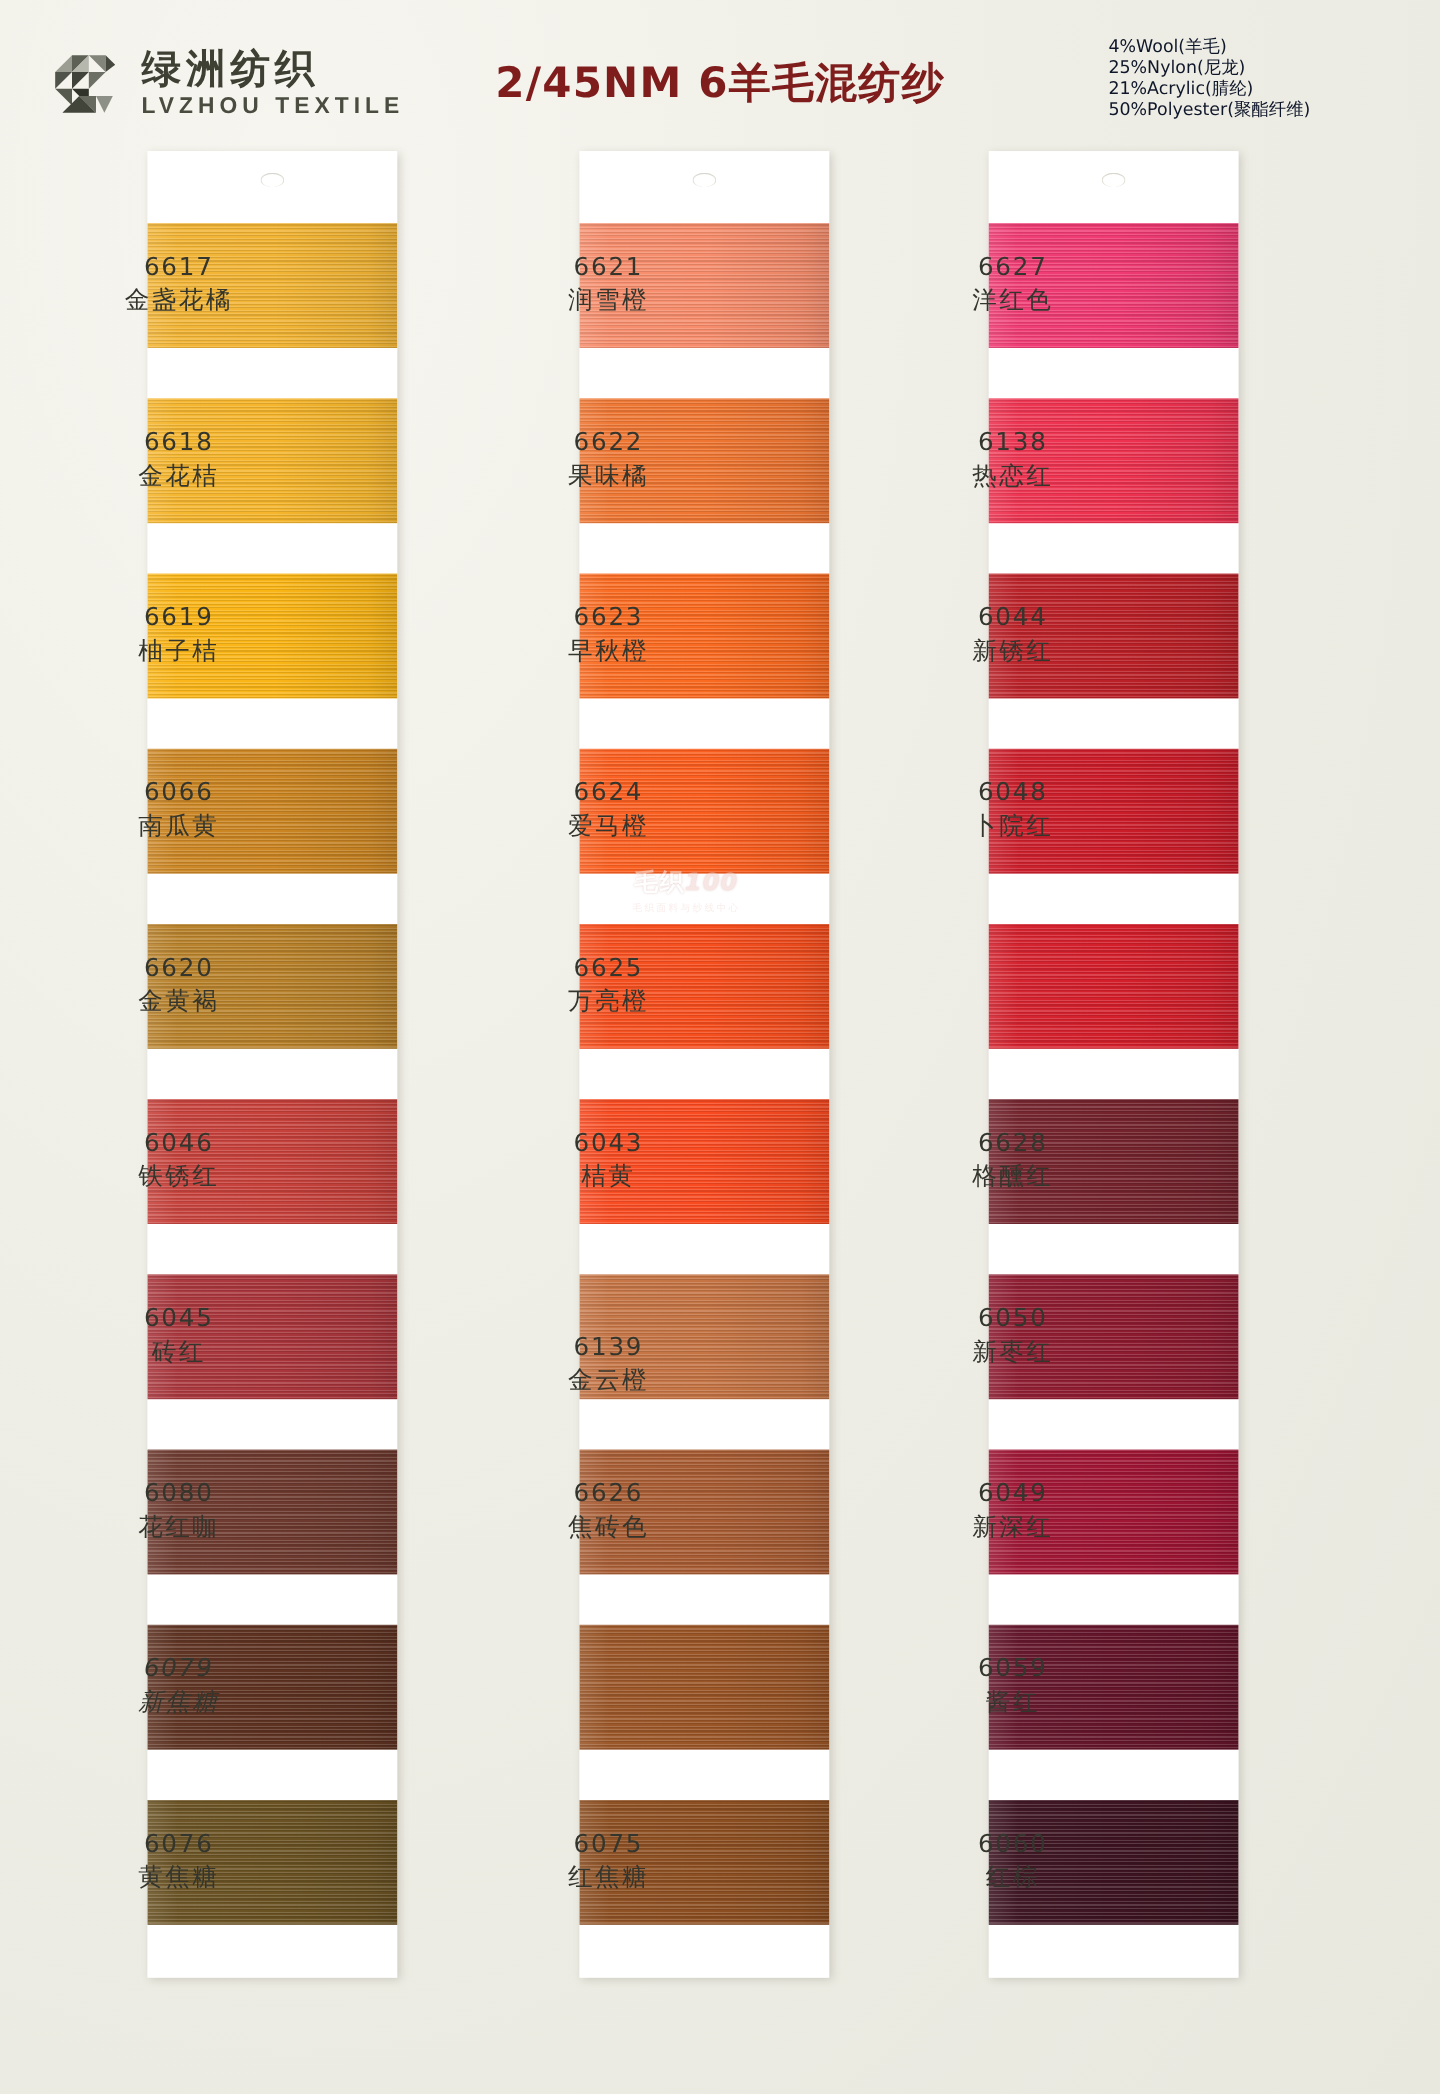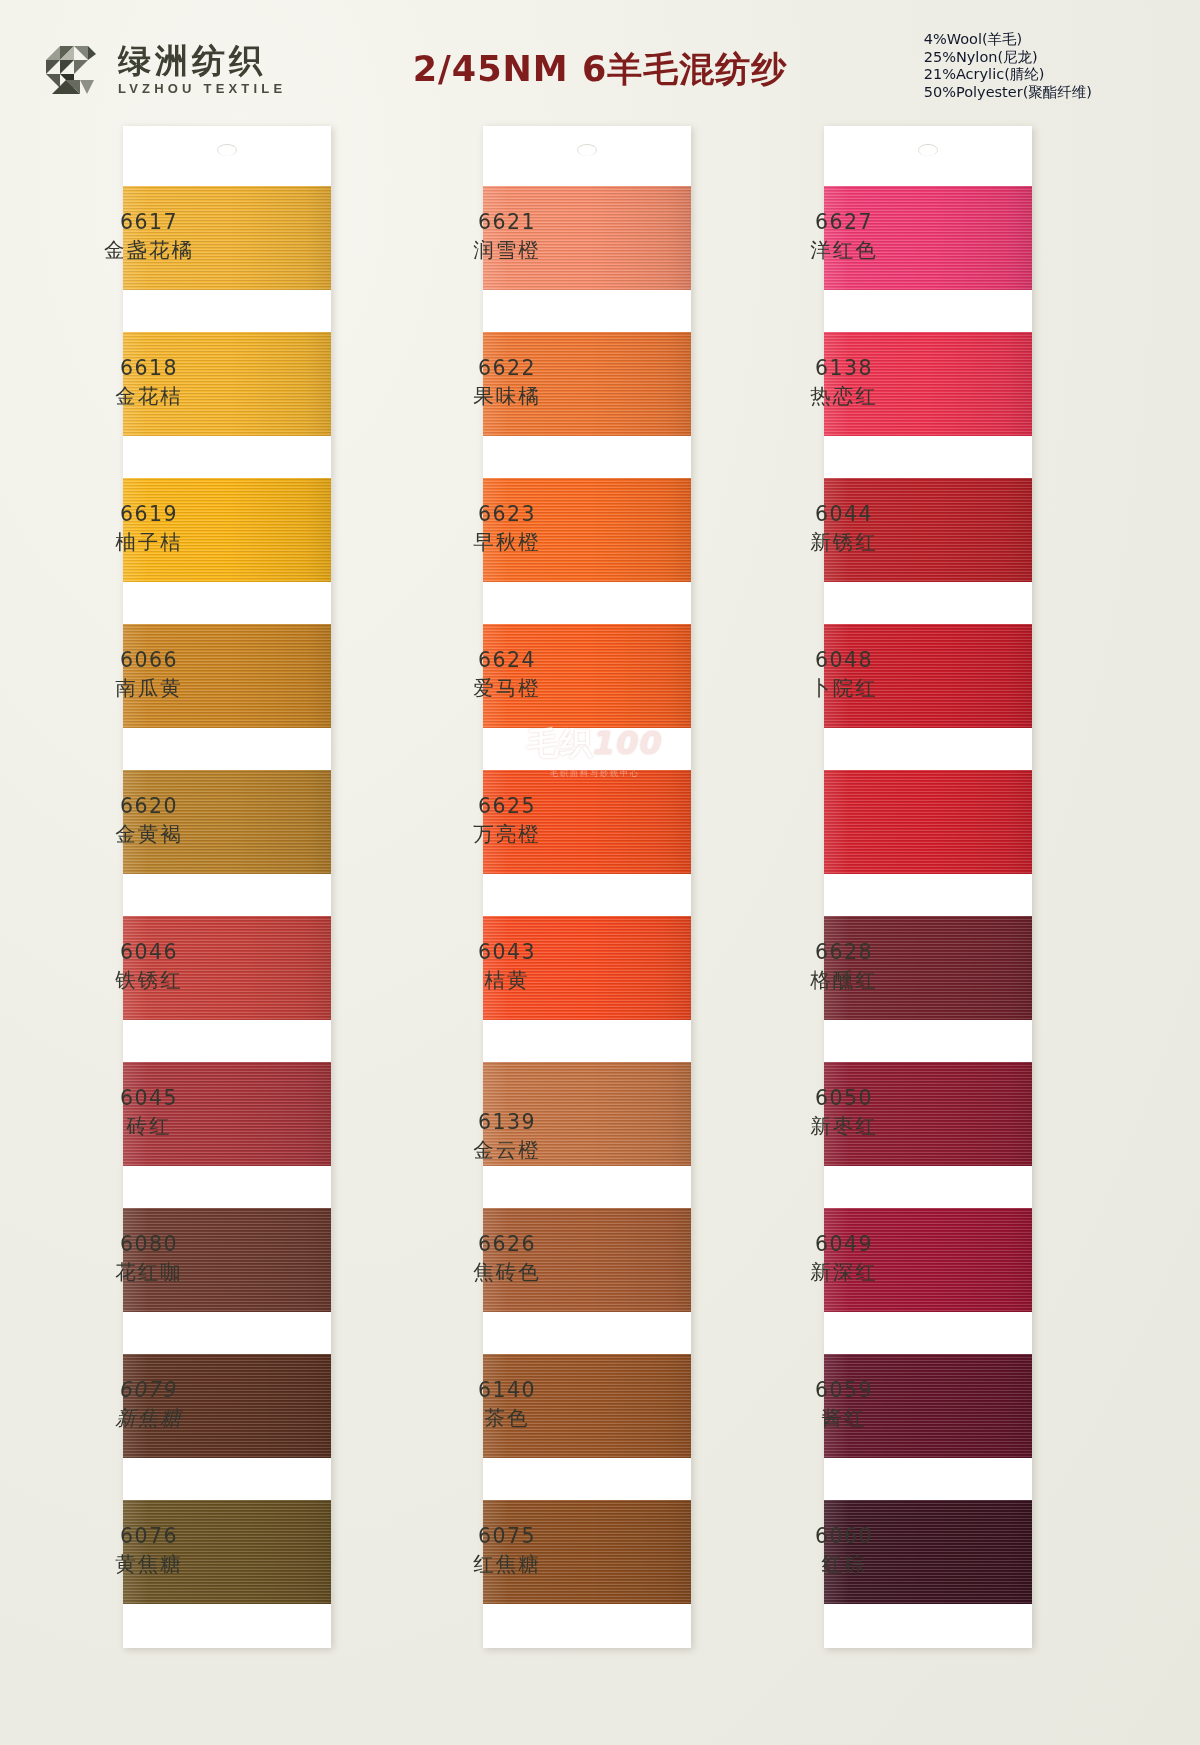--- a/index.html
+++ b/index.html
@@ -27,21 +27,21 @@
 
   .logo-wrap { position:absolute; left:38px; top:40px; display:flex; align-items:center; gap:14px; }
   .logo-mark { width:66px; height:60px; }
   .logo-text { display:flex; flex-direction:column; justify-content:center; }
   .logo-cn {
     font-family:"DejaVu Sans", sans-serif;
     font-size:33px; font-weight:bold; color:#3e4034; letter-spacing:4px;
     line-height:1.05;
   }
   .logo-en {
-    font-size:13px; font-weight:bold; color:#4a4c40; letter-spacing:4.2px;
+    font-size:19px; font-weight:bold; color:#4a4c40; letter-spacing:4.2px;
     margin-top:3px;
   }
 
   .title {
     position:absolute; left:0; top:46px; width:1200px; text-align:center;
     font-family:"DejaVu Sans", sans-serif;
     font-size:35px; font-weight:bold; color:#7f1d1d; letter-spacing:1px;
   }
 
   .composition {
@@ -116,21 +116,21 @@
   .lab-3 { left:-70px; }
 
   
   .watermark {
     position:absolute; left:527px; top:722px;
     z-index:5; pointer-events:none;
     opacity:0.5;
     font-family:"DejaVu Sans", sans-serif;
     text-align:center;
   }
-  .wm-main { font-size:32px; font-weight:bold; color:#ffffff; letter-spacing:1px;
+  .wm-main { font-size:20px; font-weight:bold; color:#ffffff; letter-spacing:1px;
              text-shadow:0 0 2px rgba(180,120,110,0.8); }
   .wm-sub  { font-size:8px; color:#f3dcd8; letter-spacing:2px; margin-top:2px; }
   .wm-num { color:#f0cfc9; font-style:italic; }
 </style>
 </head>
 <body>
 
 <div class="paper-bg"></div>
 
 <div class="sheet">
@@ -347,24 +347,20 @@
         <div class="name">桔黄</div>
       </div>
       <div class="label lab-2" style="top: 983px;">
         <div class="code">6139</div>
         <div class="name">金云橙</div>
       </div>
       <div class="label lab-2" style="top: 1105px;">
         <div class="code">6626</div>
         <div class="name">焦砖色</div>
       </div>
-      <div class="label lab-2" style="top: 1251px;">
-        <div class="code">6140</div>
-        <div class="name">茶色</div>
-      </div>
       <div class="label lab-2" style="top: 1397px;">
         <div class="code">6075</div>
         <div class="name">红焦糖</div>
       </div>
     </div>
   <div class="col col-3">
     <div class="card" id="card-3">
         <div class="card-top">
           <div class="hole"></div>
         </div>

